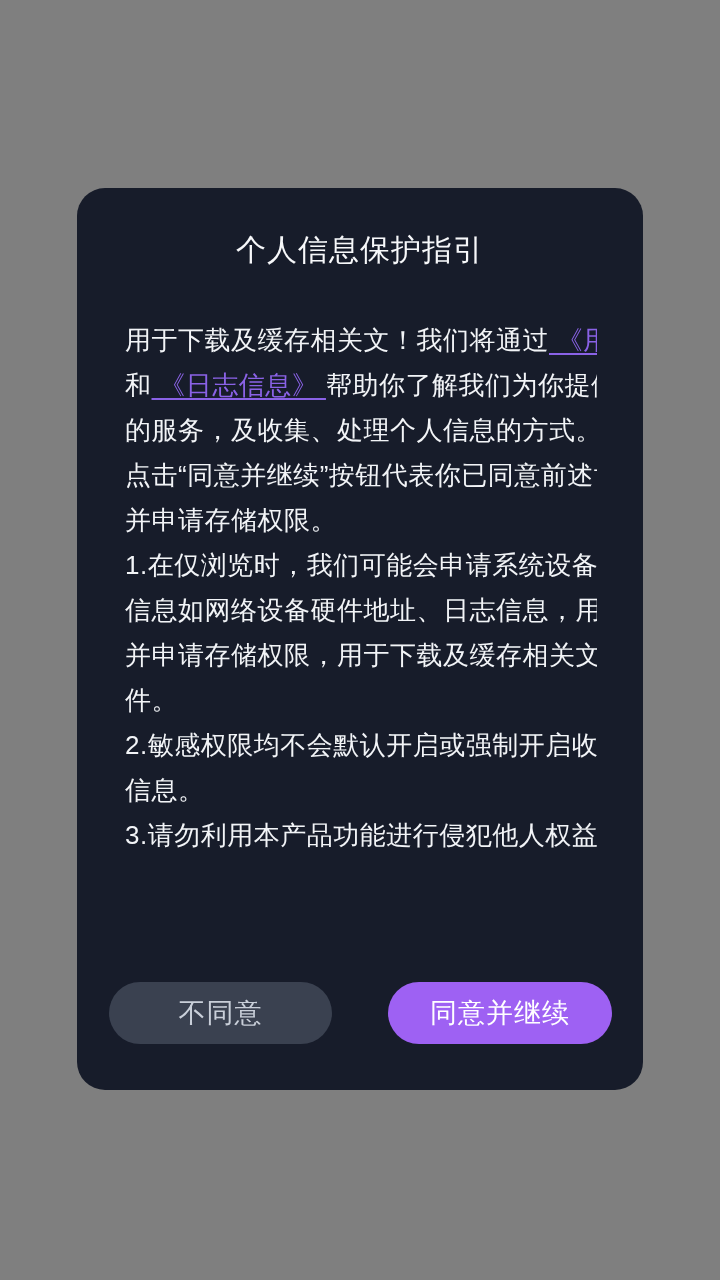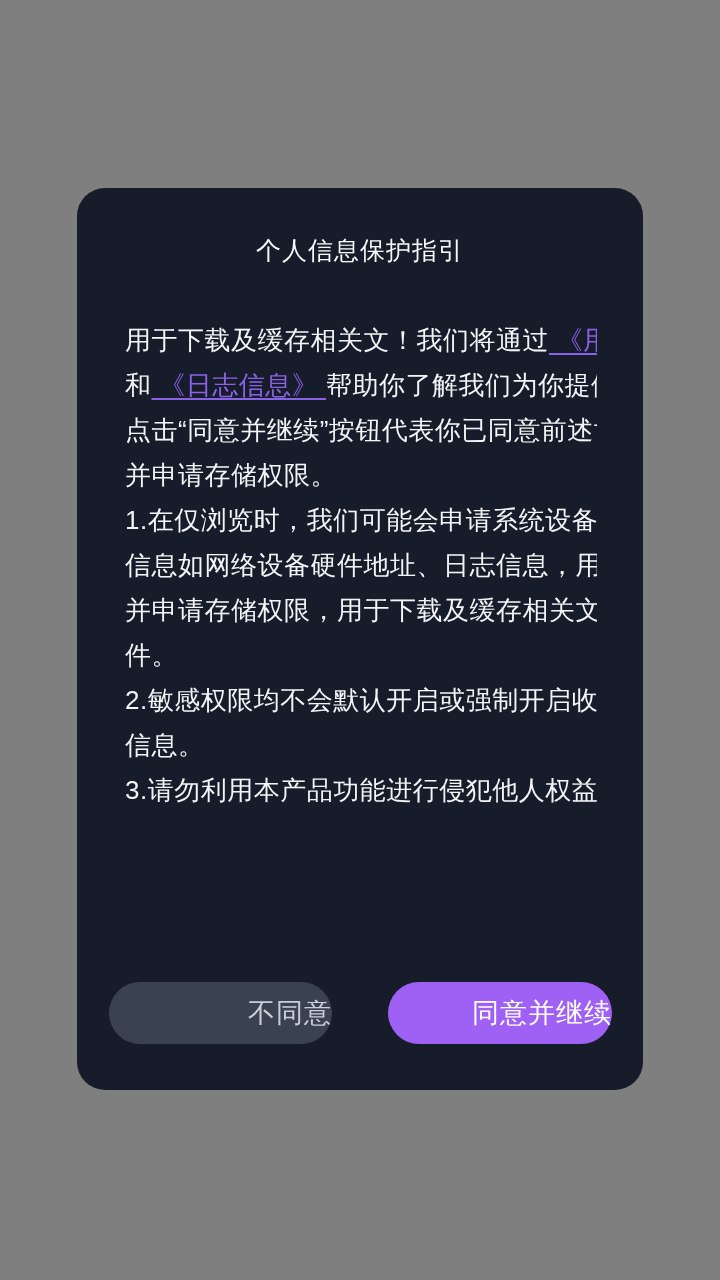--- a/index.html
+++ b/index.html
@@ -20,21 +20,21 @@
     background: var(--dialog-bg, #171c2a);
     border-radius: 28px;
   }
   .dialog-title {
     position: absolute;
     top: 44px;
     left: 0;
     right: 0;
     text-align: center;
     color: #f7f8fa;
-    font-size: 25px;
+    font-size: 30px;
     line-height: 36px;
     font-weight: 500;
     letter-spacing: 1px;
   }
   .dialog-body {
     position: absolute;
     top: 130px;
     left: 48px;
     width: 472px;
     height: 622px;
@@ -67,21 +67,20 @@
   }
   .btn {
     height: 62px;
     border: none;
     border-radius: 31px;
     font-family: "Liberation Sans", sans-serif;
     font-size: 27px;
     letter-spacing: 1px;
     cursor: pointer;
     padding: 0;
-    text-align: right;
   }
   .btn-secondary {
     width: 223px;
     background: var(--secondary-btn-bg, #3a4150);
     color: #c9cfd9;
   }
   .btn-primary {
     width: 224px;
     background: var(--accent, #9e61f3);
     color: #ffffff;
@@ -91,20 +90,21 @@
 <body>
 
 <div class="screen">
   <div class="dialog">
 
     <div class="dialog-title">个人信息保护指引</div>
 
     <div class="dialog-body">
       <div class="body-line"><span>用于下载及缓存相关文！我们将通过</span><a class="text-link"> 《用户协议》 </a></div>
       <div class="body-line"><span>和</span><a class="text-link"> 《日志信息》 </a><span>帮助你了解我们为你提供</span></div>
+      <div class="body-line"><span>的服务，及收集、处理个人信息的方式。</span></div>
       <div class="body-line"><span>点击“同意并继续”按钮代表你已同意前述协</span></div>
       <div class="body-line"><span>并申请存储权限。</span></div>
       <div class="body-line"><span>1.在仅浏览时，我们可能会申请系统设备权</span></div>
       <div class="body-line"><span>信息如网络设备硬件地址、日志信息，用</span></div>
       <div class="body-line"><span>并申请存储权限，用于下载及缓存相关文</span></div>
       <div class="body-line"><span>件。</span></div>
       <div class="body-line"><span>2.敏感权限均不会默认开启或强制开启收集</span></div>
       <div class="body-line"><span>信息。</span></div>
       <div class="body-line"><span>3.请勿利用本产品功能进行侵犯他人权益或</span></div>
     </div>

